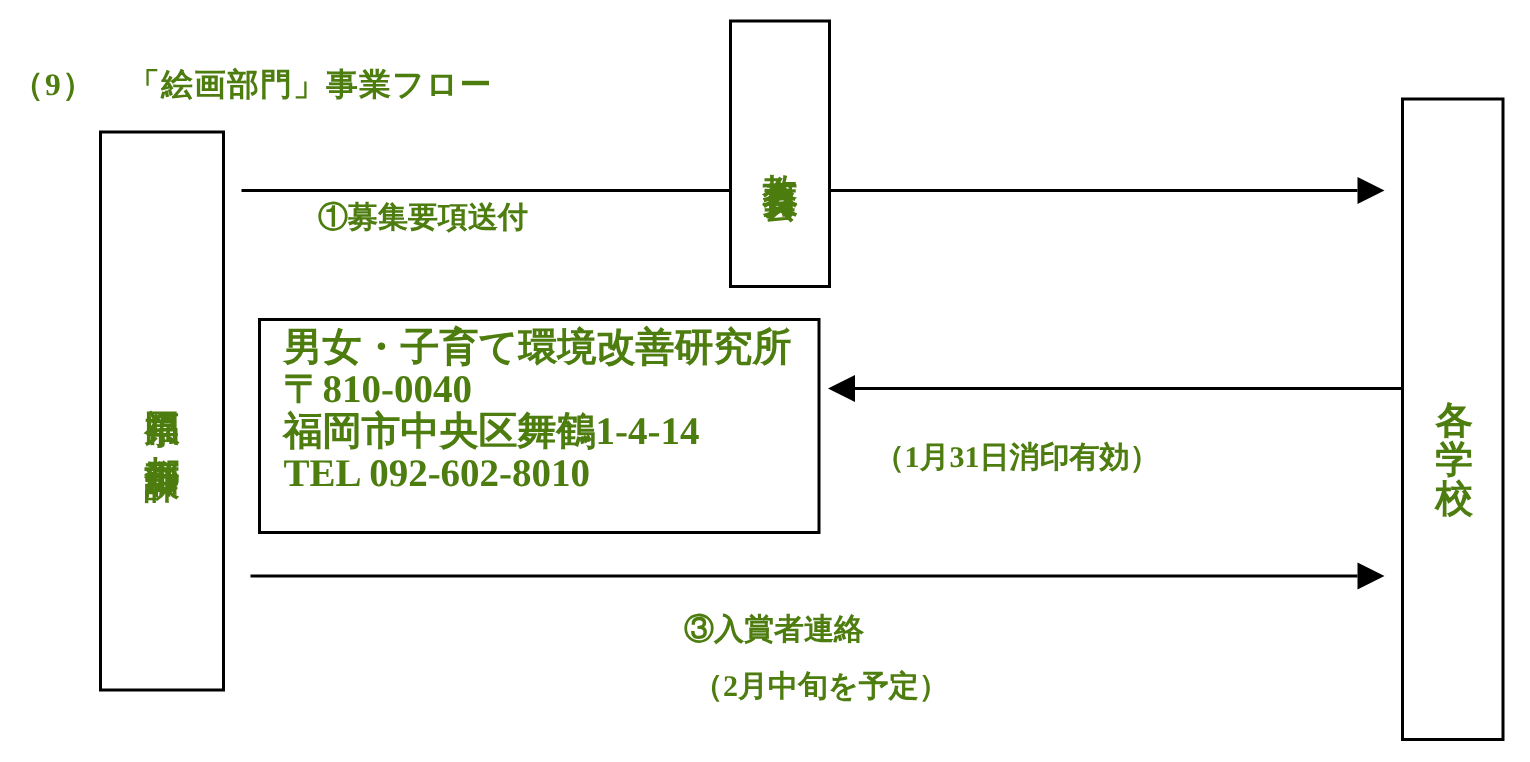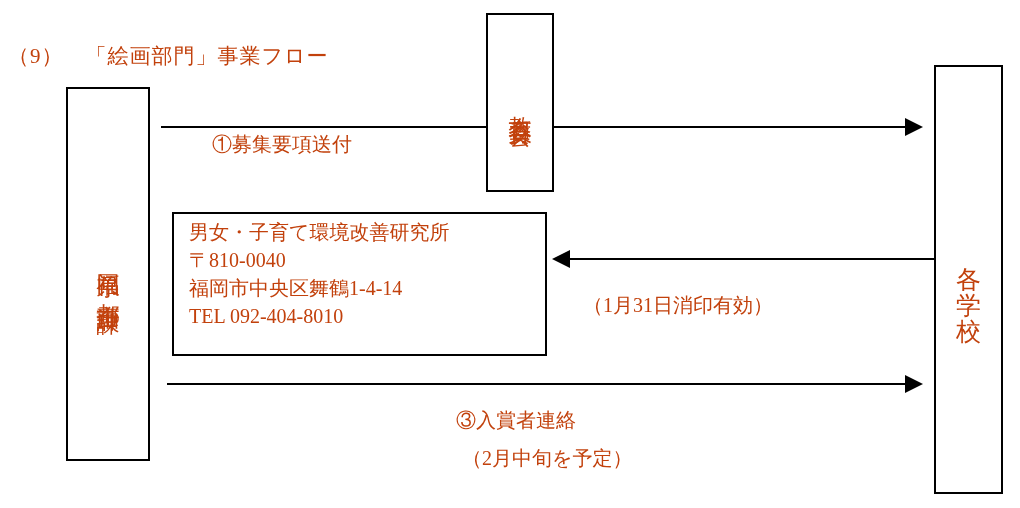--- a/index.html
+++ b/index.html
@@ -1,22 +1,23 @@
 <!DOCTYPE html>
 <html><head>
 <meta charset="utf-8">
 <style>
   html,body{margin:0;padding:0;background:#ffffff;}
   .canvas{
     position:relative;
     width:1020px;height:508px;
     background:#ffffff;
     font-family:"Liberation Serif","DejaVu Serif",serif;
-    color:#c2410c;
+    color:#4d7c0f;
     overflow:hidden;
+    font-weight:bold;
   }
   .title{
     position:absolute;left:8px;top:42px;
     font-size:21px;letter-spacing:1px;white-space:nowrap;
   }
   .node{
     position:absolute;
     border:2px solid #000;
     background:#ffffff;
     box-sizing:border-box;
@@ -32,21 +33,21 @@
   .box-board{left:486px;top:13px;width:68px;height:179px;}
   .box-board .vtext{font-size:23px;letter-spacing:2px;}
   .box-schools{left:934px;top:65px;width:69px;height:429px;}
   .box-schools .vtext{font-size:25px;letter-spacing:25px;position:relative;top:6px;}
   .box-institute{
     left:172px;top:212px;width:375px;height:144px;
     display:block;
     padding:4px 6px 0 15px;
   }
   .box-institute .line{
-    font-size:20px;line-height:28px;white-space:nowrap;
+    font-size:26px;line-height:28px;white-space:nowrap;
   }
   .aline{position:absolute;height:2px;background:#000;}
   .ahead{position:absolute;width:0;height:0;}
   .ahead.right{border-top:9px solid transparent;border-bottom:9px solid transparent;border-left:18px solid #000;}
   .ahead.left{border-top:9px solid transparent;border-bottom:9px solid transparent;border-right:18px solid #000;}
   .flow1-line{left:161px;top:126px;width:744px;}
   .flow1-head{left:905px;top:118px;}
   .flow2-line{left:570px;top:258px;width:364px;}
   .flow2-head{left:552px;top:250px;}
   .flow3-line{left:167px;top:383px;width:738px;}
@@ -91,16 +92,16 @@
   </div>
 
   <div class="node box-schools">
     <span class="vtext">各学校</span>
   </div>
 
   <div class="node box-institute">
     <div class="line">男女・子育て環境改善研究所</div>
     <div class="line">〒810-0040</div>
     <div class="line">福岡市中央区舞鶴1-4-14</div>
-    <div class="line">TEL 092-404-8010</div>
+    <div class="line">TEL 092-602-8010</div>
   </div>
 
 </div>
 
 </body></html>

